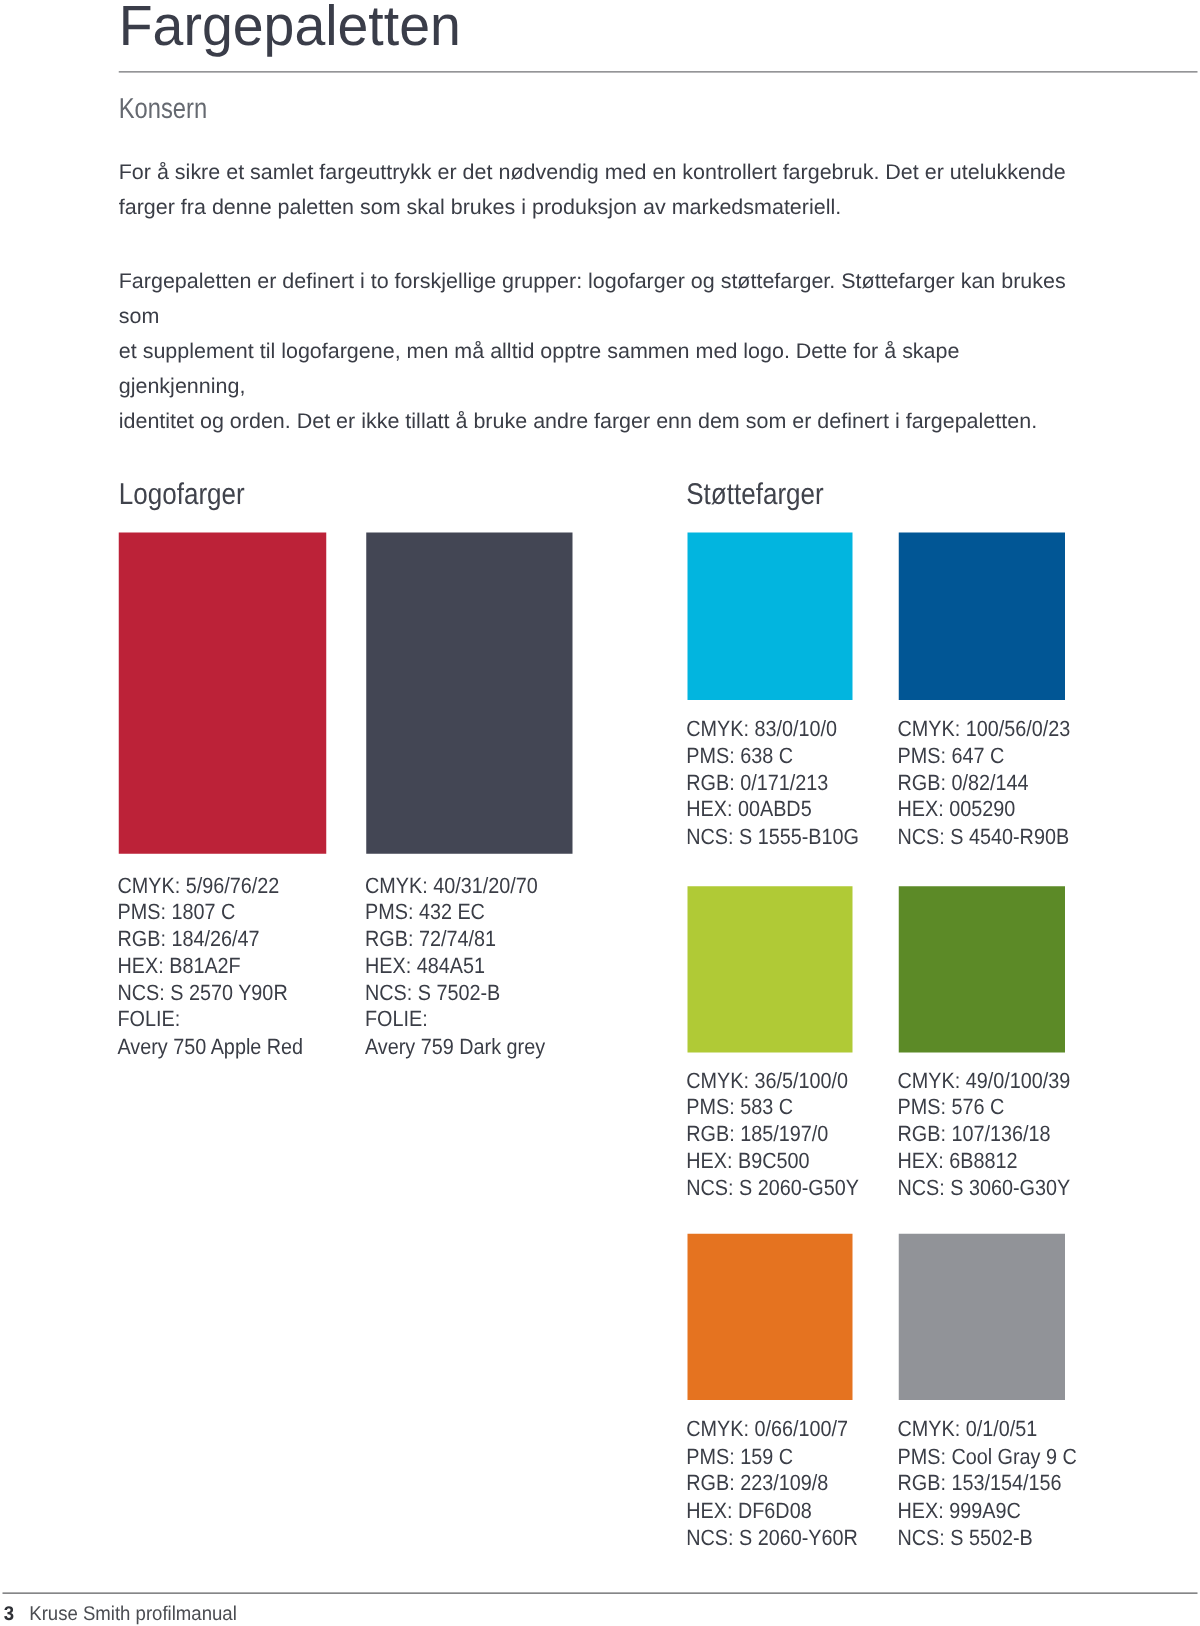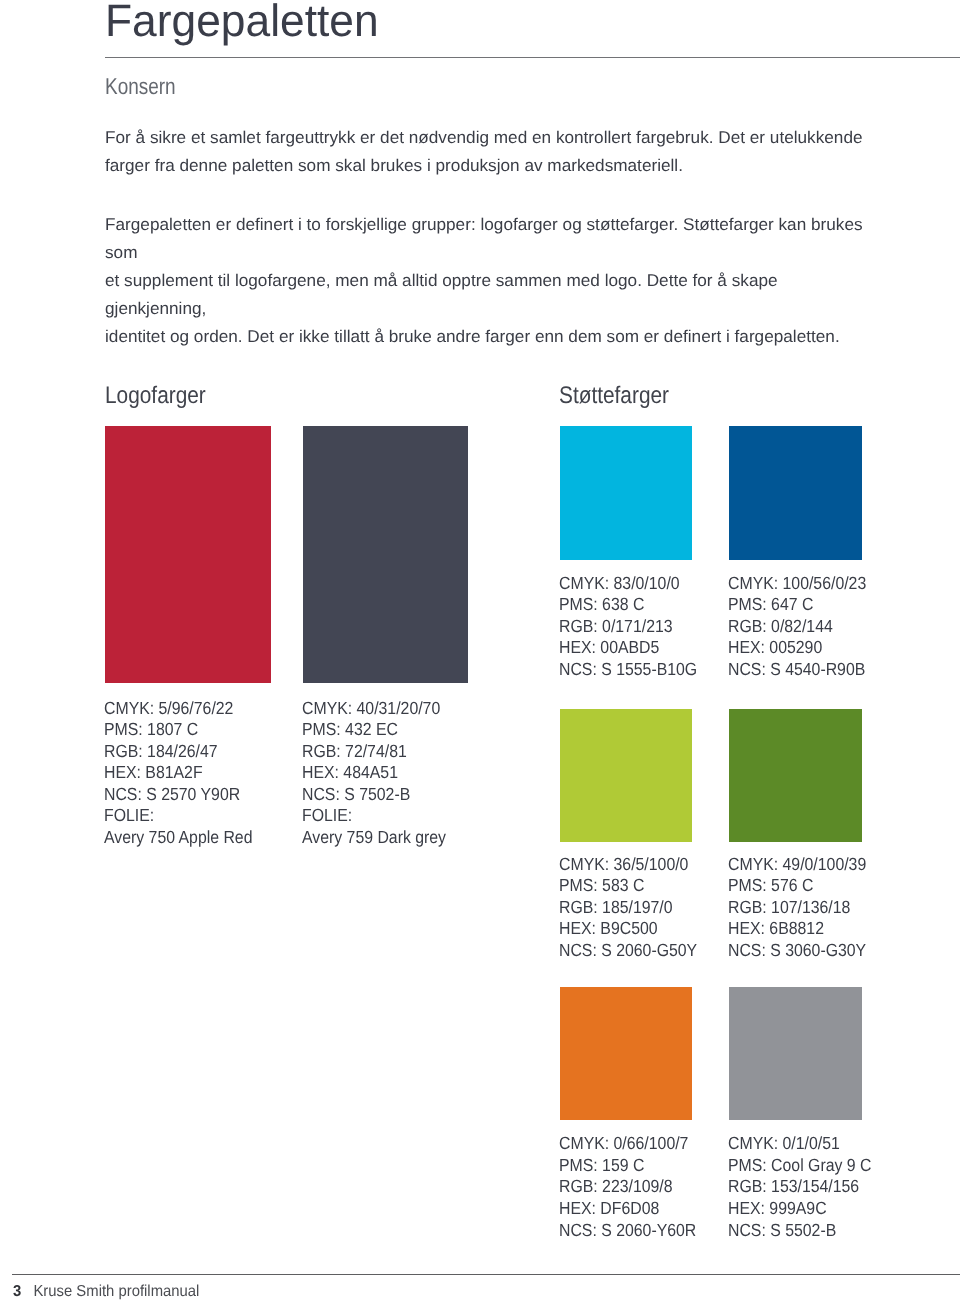--- a/index.html
+++ b/index.html
@@ -3,21 +3,21 @@
 <meta charset="utf-8">
 <style>
   html,body{margin:0;padding:0;}
   *{-webkit-font-smoothing:antialiased;text-rendering:geometricPrecision;}
   body{
     width:960px;height:1301px;background:#ffffff;
     font-family:"Liberation Sans", sans-serif;
     color:#3e434d;
     position:relative;overflow:hidden;
   }
-  .page{position:absolute;left:10px;top:0;width:864px;height:1301px;}
+  .page{position:absolute;left:0;top:0;width:864px;height:1301px;}
 
   .title{position:absolute;left:95px;top:-4.8px;font-size:45.3px;line-height:52px;
          color:#3a3d49;font-weight:400;transform-origin:left top;transform:scaleX(0.979);}
   .title-rule{position:absolute;left:95px;top:57px;width:863px;height:1.1px;background:#727376;}
   .subtitle{position:absolute;left:95px;top:75.1px;font-size:23px;line-height:22px;color:#656970;
             transform-origin:left top;transform:scaleX(0.825);}
 
   .para{position:absolute;left:95px;font-size:17px;line-height:28px;color:#3a3d46;white-space:pre-line;
         transform-origin:left top;transform:scaleX(1.011);}
   .p1{top:123.5px;}

